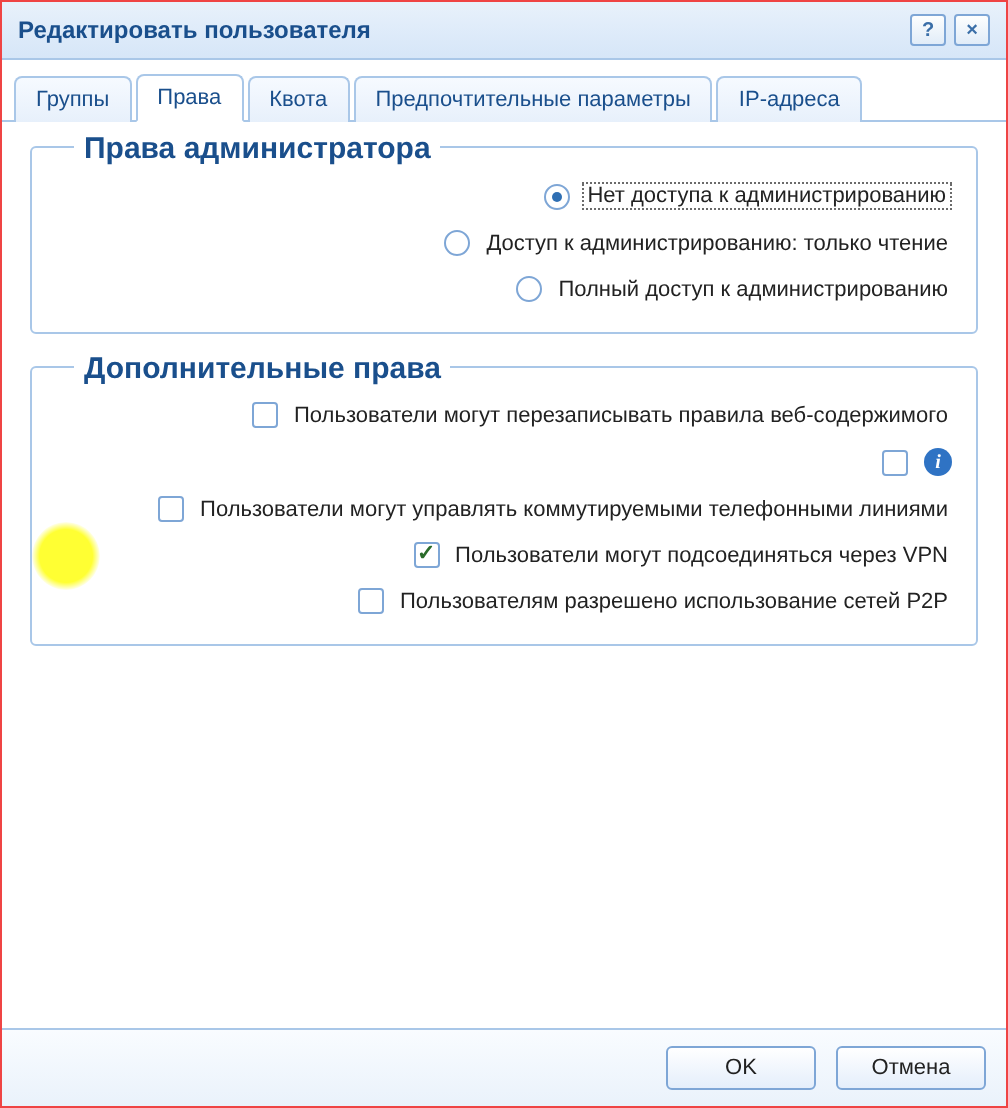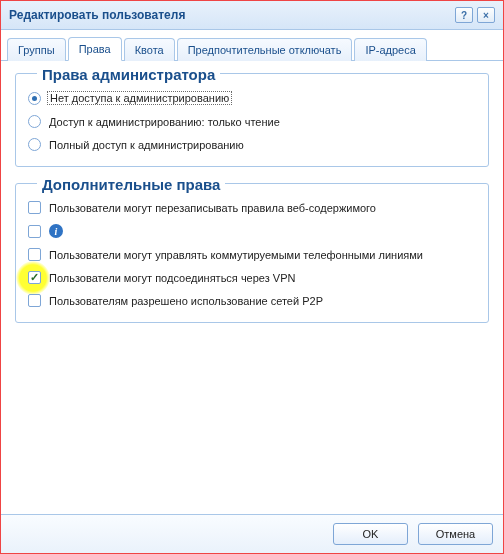--- a/index.html
+++ b/index.html
@@ -93,20 +93,21 @@
     padding: 0 5px;
     color: #1a4f8c;
     font-weight: bold;
     font-size: 15px;
   }
   .radio-row, .check-row {
     display: flex;
     align-items: center;
     padding: 5px 2px;
     gap: 6px;
+    justify-content: flex-end;
   }
   .radio-outer {
     width: 13px;
     height: 13px;
     border: 1px solid #7ea6d6;
     border-radius: 50%;
     display: flex;
     align-items: center;
     justify-content: center;
     background: #fff;
@@ -202,21 +203,21 @@
     <div class="titlebar-controls">
       <div class="title-btn">?</div>
       <div class="title-btn">×</div>
     </div>
   </div>
 
   <div class="tabs">
     <div class="tab">Группы</div>
     <div class="tab active">Права</div>
     <div class="tab">Квота</div>
-    <div class="tab">Предпочтительные отключать</div>
+    <div class="tab">Предпочтительные параметры</div>
     <div class="tab">IP-адреса</div>
   </div>
 
   <div class="content">
 
     <div class="fieldset">
       <div class="legend">Права администратора</div>
 
       <div class="radio-row selected">
         <span class="radio-outer">

